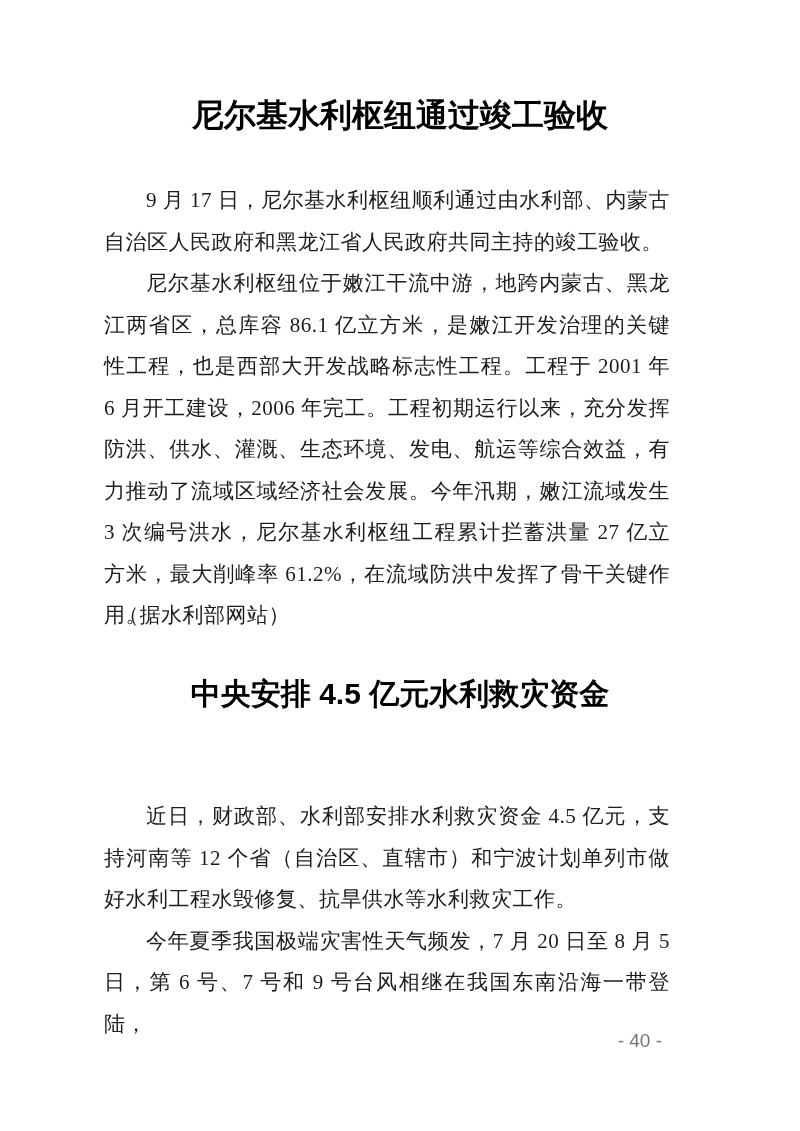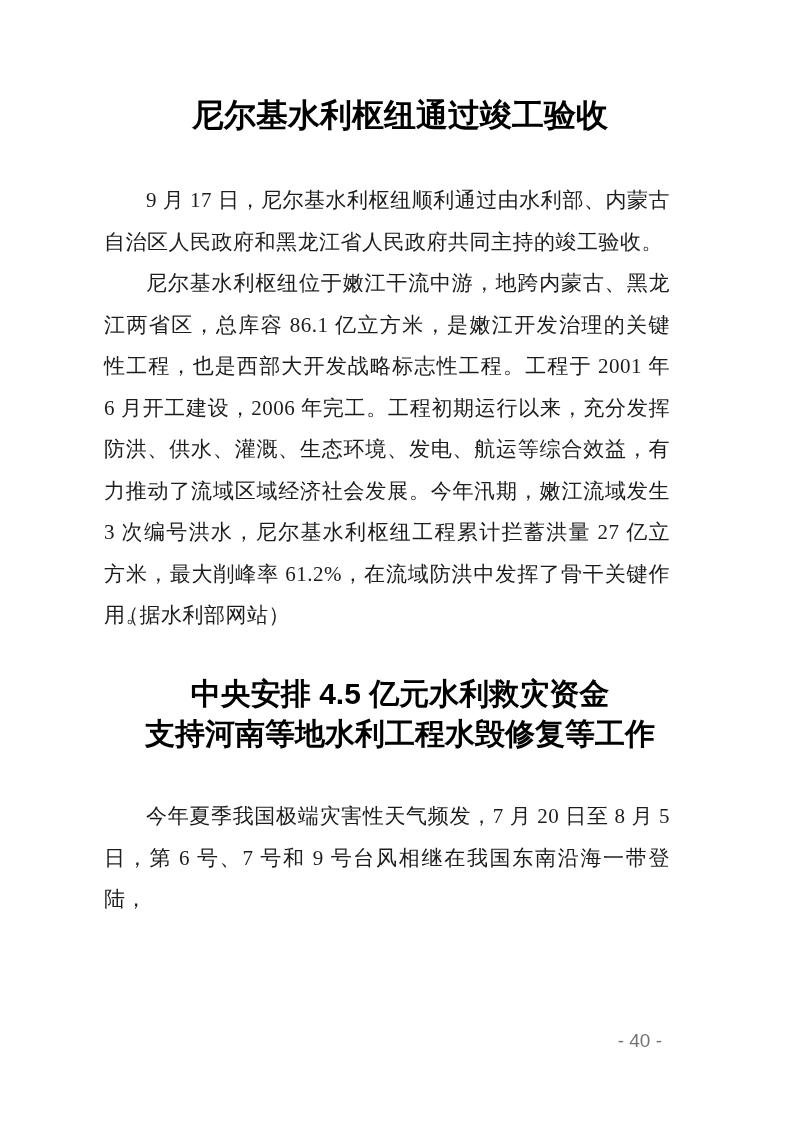--- a/index.html
+++ b/index.html
@@ -83,22 +83,22 @@
 
   <div class="body-block block-1">
     <p>9 月 17 日，尼尔基水利枢纽顺利通过由水利部、内蒙古自治区人民政府和黑龙江省人民政府共同主持的竣工验收。</p>
     <p>尼尔基水利枢纽位于嫩江干流中游，地跨内蒙古、黑龙江两省区，总库容 86.1 亿立方米，是嫩江开发治理的关键性工程，也是西部大开发战略标志性工程。工程于 2001 年 6 月开工建设，2006 年完工。工程初期运行以来，充分发挥防洪、供水、灌溉、生态环境、发电、航运等综合效益，有力推动了流域区域经济社会发展。今年汛期，嫩江流域发生 3 次编号洪水，尼尔基水利枢纽工程累计拦蓄洪量 27 亿立方米，最大削峰率 61.2%，在流域防洪中发挥了骨干关键作用。</p>
   </div>
 
   <div class="attribution">（据水利部网站）</div>
 
   <h2 class="article-title title-2">
     <div>中央安排 4.5 亿元水利救灾资金</div>
-    <div>支持河南等地水利工程水毁修复等工作</div>
   </h2>
 
   <div class="body-block block-2">
+    <p>近日，财政部、水利部安排水利救灾资金 4.5 亿元，支持河南等 12 个省（自治区、直辖市）和宁波计划单列市做好水利工程水毁修复、抗旱供水等水利救灾工作。</p>
     <p>今年夏季我国极端灾害性天气频发，7 月 20 日至 8 月 5 日，第 6 号、7 号和 9 号台风相继在我国东南沿海一带登陆，</p>
   </div>
 
   <div class="page-number">- 40 -</div>
 
 </div>
 
 </body></html>

